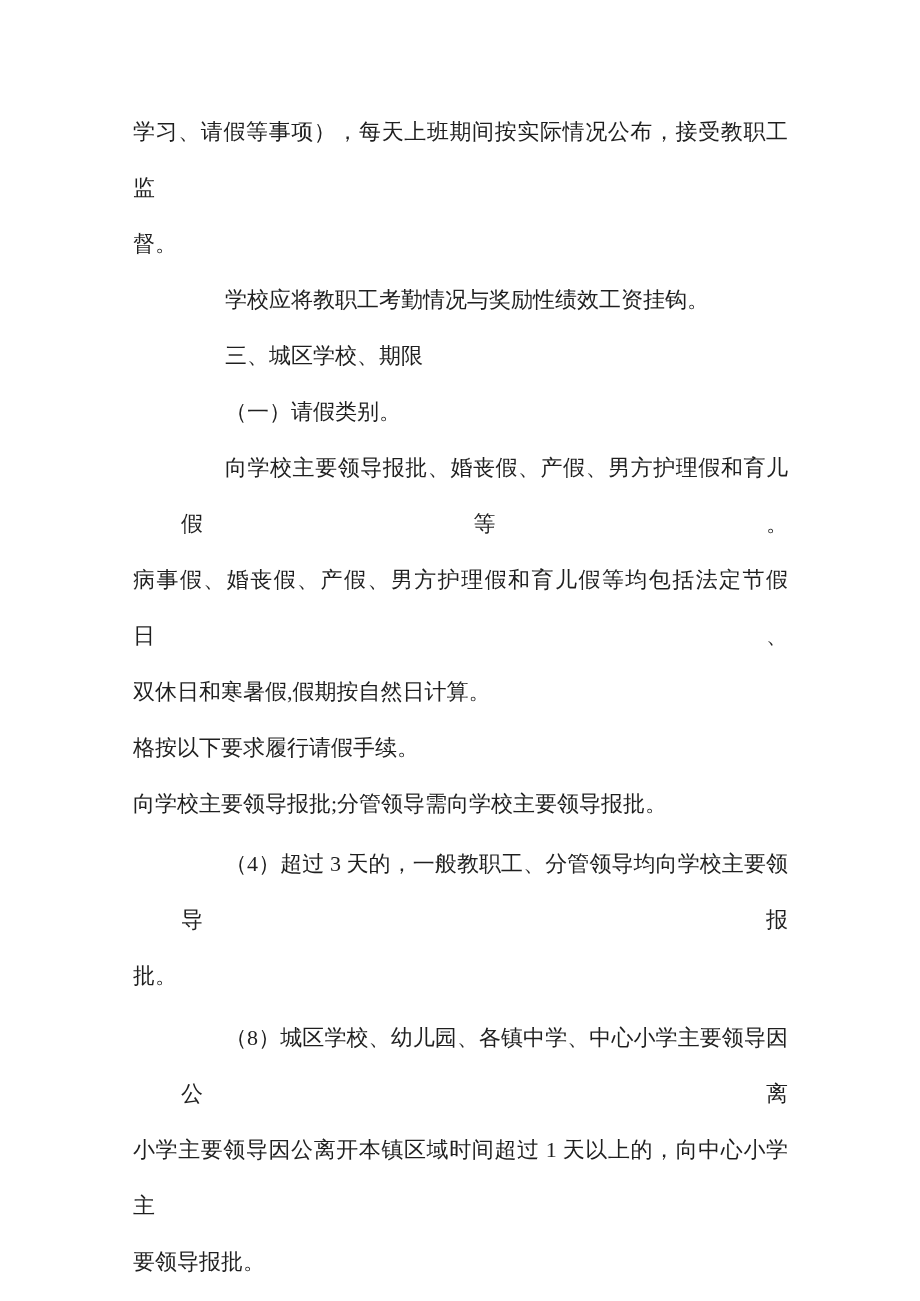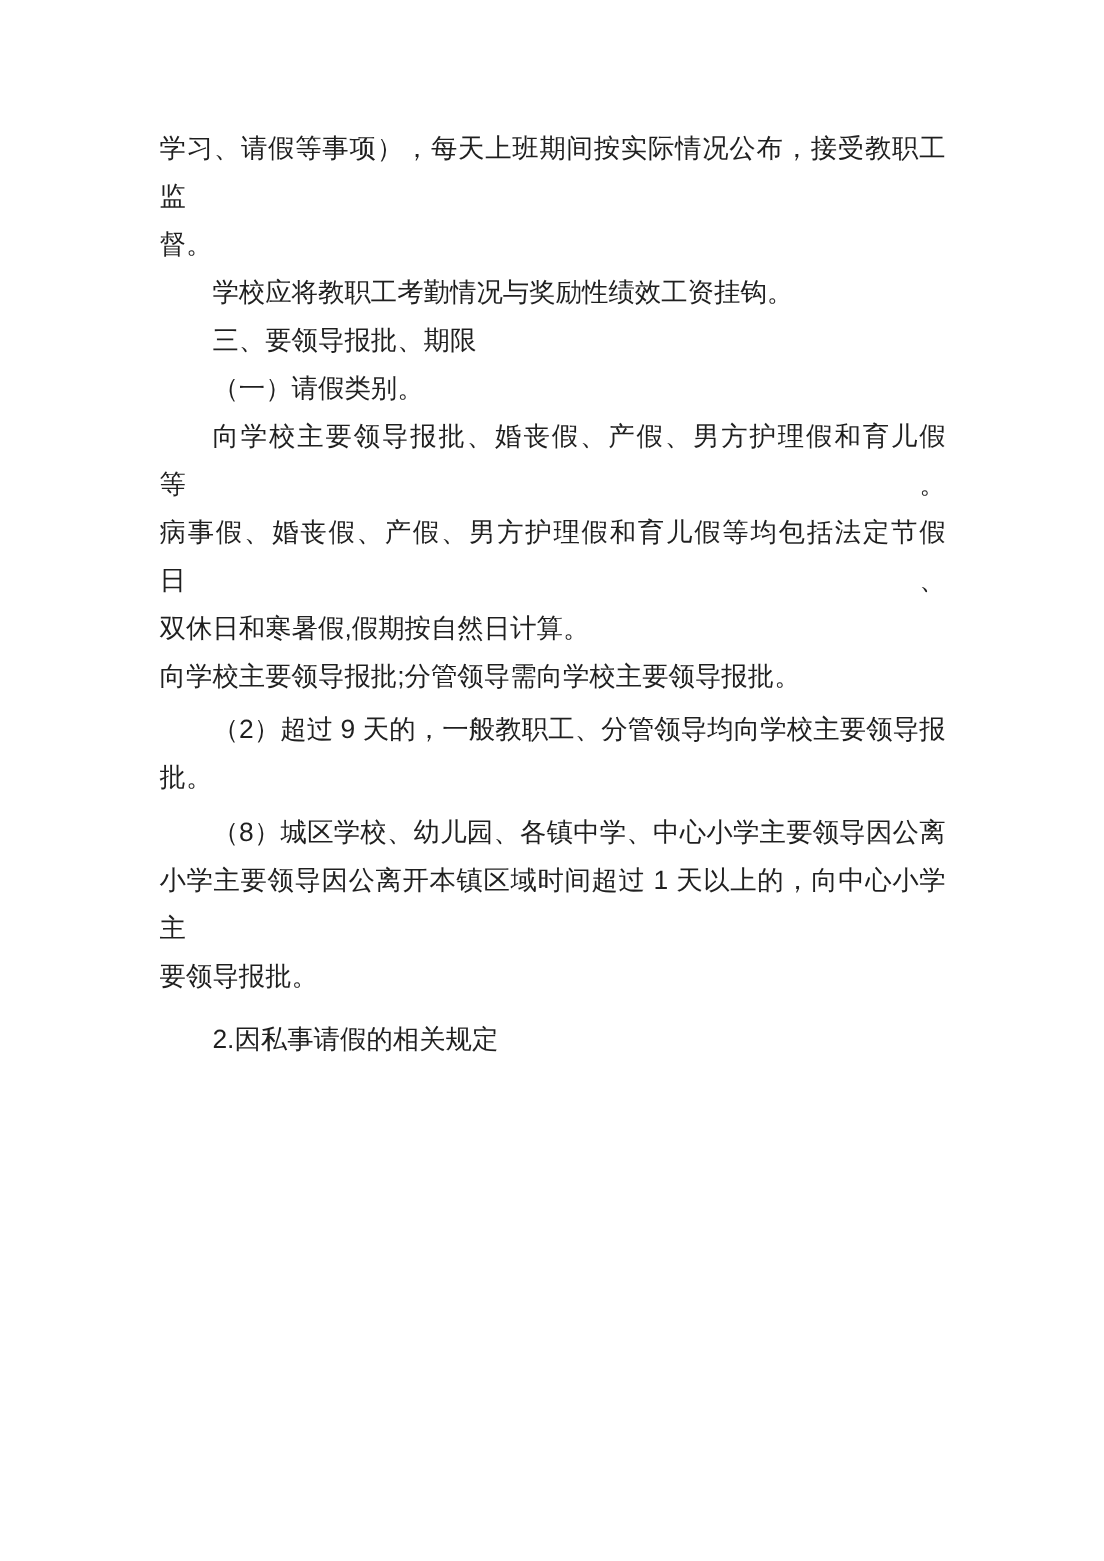--- a/index.html
+++ b/index.html
@@ -13,48 +13,50 @@
     overflow: hidden;
   }
   .page {
     box-sizing: border-box;
     width: 920px;
     height: 1301px;
     padding: 104px 132px 0 133px;
     background: #ffffff;
   }
   .doc-line {
-    font-family: Liberation Sans, sans-serif;
+    font-family: Liberation Serif, serif;
     font-size: 22px;
-    line-height: 40px;
+    line-height: 56px;
     color: #1f1f1f;
     letter-spacing: 0px;
   }
   .doc-line.justify {
     text-align: justify;
     text-align-last: justify;
   }
   .doc-line.indent {
     text-indent: 44px;
+    margin-left: 48px;
   }
 </style>
 </head>
 <body style="background: rgb(255, 255, 255);">
 
 <div class="page">
   <div id="doc-lines" style="color: rgb(31, 31, 31);">
       <div class="doc-line justify">学习、请假等事项），每天上班期间按实际情况公布，接受教职工监</div>
       <div class="doc-line">督。</div>
       <div class="doc-line indent">学校应将教职工考勤情况与奖励性绩效工资挂钩。</div>
-      <div class="doc-line indent">三、要领导报批、期限</div>
+      <div class="doc-line indent">三、城区学校、期限</div>
       <div class="doc-line indent">（一）请假类别。</div>
       <div class="doc-line justify indent">向学校主要领导报批、婚丧假、产假、男方护理假和育儿假等。</div>
       <div class="doc-line justify">病事假、婚丧假、产假、男方护理假和育儿假等均包括法定节假日、</div>
       <div class="doc-line">双休日和寒暑假,假期按自然日计算。</div>
+      <div class="doc-line">格按以下要求履行请假手续。</div>
       <div class="doc-line">向学校主要领导报批;分管领导需向学校主要领导报批。</div>
-      <div class="doc-line justify indent" style="margin-top: 4px;">（2）超过 9 天的，一般教职工、分管领导均向学校主要领导报</div>
+      <div class="doc-line justify indent" style="margin-top: 4px;">（4）超过 3 天的，一般教职工、分管领导均向学校主要领导报</div>
       <div class="doc-line">批。</div>
       <div class="doc-line justify indent" style="margin-top: 6px;">（8）城区学校、幼儿园、各镇中学、中心小学主要领导因公离</div>
       <div class="doc-line justify">小学主要领导因公离开本镇区域时间超过 1 天以上的，向中心小学主</div>
       <div class="doc-line">要领导报批。</div>
       <div class="doc-line indent" style="margin-top: 12px;">2.因私事请假的相关规定</div>
     </div>
 </div>
 
 </body></html>

